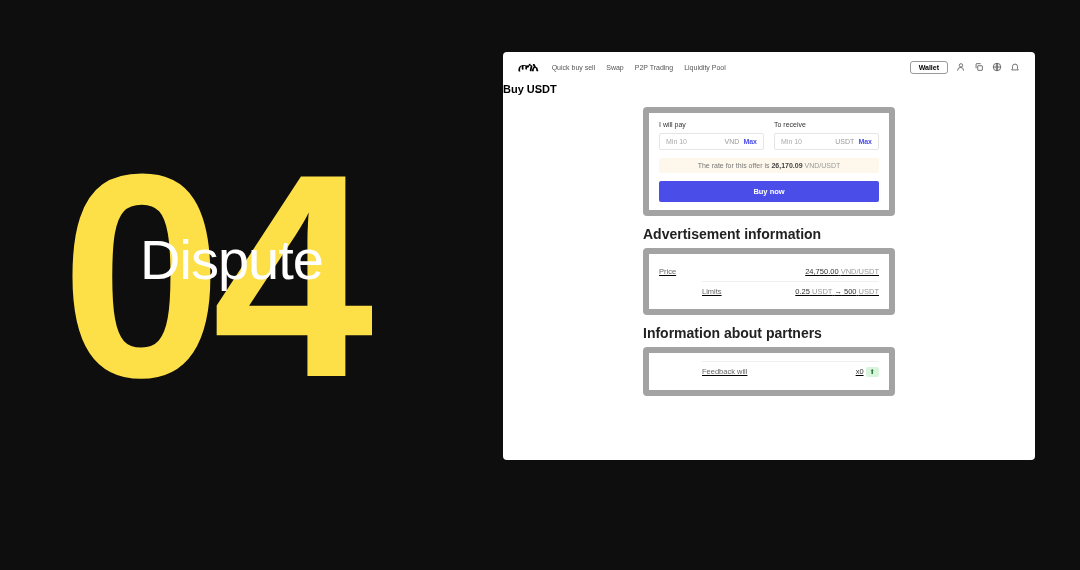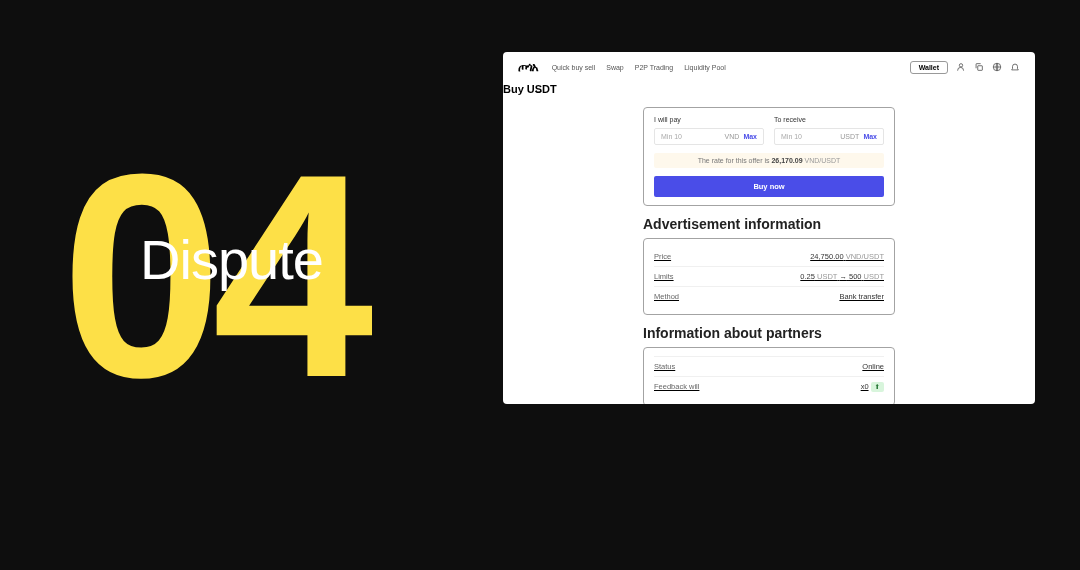--- a/index.html
+++ b/index.html
@@ -32,21 +32,21 @@
   font-size: 56px;
   font-weight: 500;
   color: #ffffff;
   letter-spacing: -1px;
 }
 .app-window {
   position: absolute;
   left: 503px;
   top: 52px;
   width: 532px;
-  height: 352px;
+  height: 408px;
   background: #ffffff;
   border-radius: 4px;
   overflow: hidden;
   font-size: 8px;
 }
 .app-header {
   display: flex;
   align-items: center;
   padding: 8px 15px;
   border-bottom: 1px solid transparent;
@@ -93,21 +93,21 @@
 .page-title {
   font-size: 11px;
   font-weight: 700;
   margin-top: -12px;
   margin-bottom: 12px;
 }
 .main-content {
   padding: 0 140px 0 140px;
 }
 .card {
-  border: 1px solid #a3a3a3;
+  border: 6px solid #a3a3a3;
   border-radius: 4px;
   margin-bottom: 10px;
   padding: 8px 10px;
 }
 .input-row {
   display: flex;
   gap: 10px;
 }
 .input-group {
   flex: 1;
@@ -207,20 +207,21 @@
 .level-badge {
   display: inline-block;
   background: #eee;
   color: #888;
   padding: 1.5px 5px;
   border-radius: 2px;
   font-size: 6.5px;
 }
 .divider-row {
   border-top: 1px solid #f0f0f0;
+  margin-left: 43px;
 }
 </style>
 </head>
 <body>
 
 <div class="bg-number">04</div>
 <div class="dispute-label">Dispute</div>
 
 <div class="app-window">
 
@@ -301,32 +302,24 @@
         <span class="info-value">
           <span>24,750.00</span> <span class="info-value-muted">VND/USDT</span>
         </span>
       </div>
       <div class="info-row divider-row">
         <span class="info-label">Limits</span>
         <span class="info-value">
           <span>0.25</span> <span class="info-value-muted">USDT</span> <span>→</span> <span>500</span> <span class="info-value-muted">USDT</span>
         </span>
       </div>
-      <div class="info-row divider-row">
-        <span class="info-label">Method</span>
-        <span class="info-value">Bank transfer</span>
-      </div>
     </div>
 
     <div class="section-title">Information about partners</div>
     <div class="card">
-      <div class="info-row divider-row">
-        <span class="info-label">Status</span>
-        <span class="info-value">Online</span>
-      </div>
       <div class="info-row divider-row">
         <span class="info-label">Feedback will</span>
         <span class="info-value">
           <span>x0</span><span class="score-badge">⬆</span>
         </span>
       </div>
     </div>
 
   </div>
 </div>

